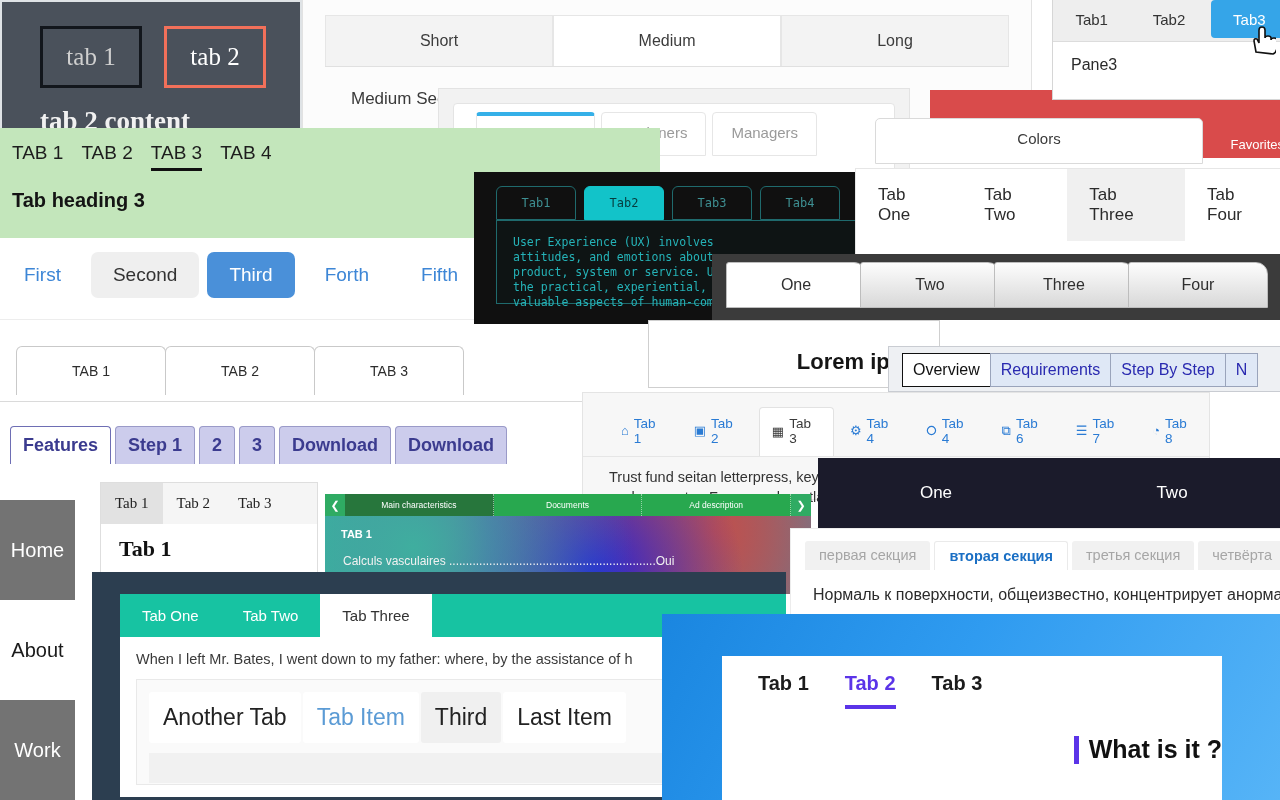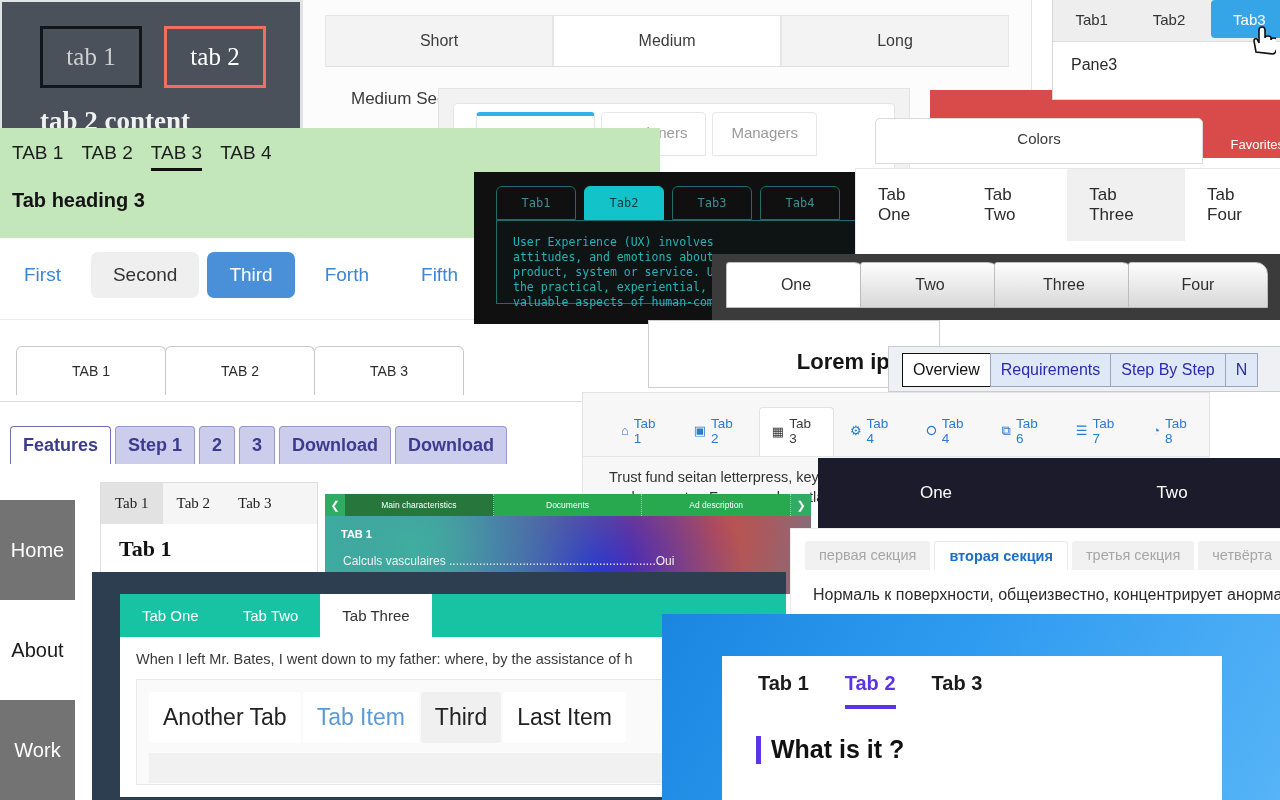--- a/index.html
+++ b/index.html
@@ -189,21 +189,21 @@
   #ruPanel .ru.act{background:#fff;color:#1a6fc4;font-weight:bold;border:1px solid #eaeaea;border-bottom:none;}
   #ruPanel .ru-body{padding:16px 0 0 22px;font-size:16px;color:#2b2b2b;white-space:nowrap;}
 
   
   #blueCard{left:662px;top:614px;width:618px;height:186px;
      background:linear-gradient(120deg,#1a86e0 0%, #2f9bf0 45%, #56b4f7 100%);}
   #blueCard .inner{position:absolute;left:60px;top:42px;width:500px;height:144px;background:#fff;}
   #blueCard .bc-row{display:flex;gap:36px;padding:16px 0 0 36px;}
   #blueCard .bc{font-size:20px;font-weight:bold;color:#1b1b1b;padding-bottom:10px;}
   #blueCard .bc.act{color:#5b34e8;border-bottom:4px solid #5b34e8;}
-  #blueCard .bc-h{display:flex;align-items:center;gap:10px;padding:26px 0 0 34px;}
+  #blueCard .bc-h{display:flex;align-items:center;gap:10px;padding:26px 0 0 34px;justify-content:flex-end;}
   #blueCard .bc-bar{width:5px;height:28px;background:#5b34e8;}
   #blueCard .bc-t{font-size:25px;font-weight:bold;color:#111;}
 </style>
 </head>
 <body>
 
 <div class="layer nosel" id="darkTabPanel">
   <div class="dt-row">
     <div class="dt-btn dt-1">tab 1</div>
     <div class="dt-btn dt-2">tab 2</div>

